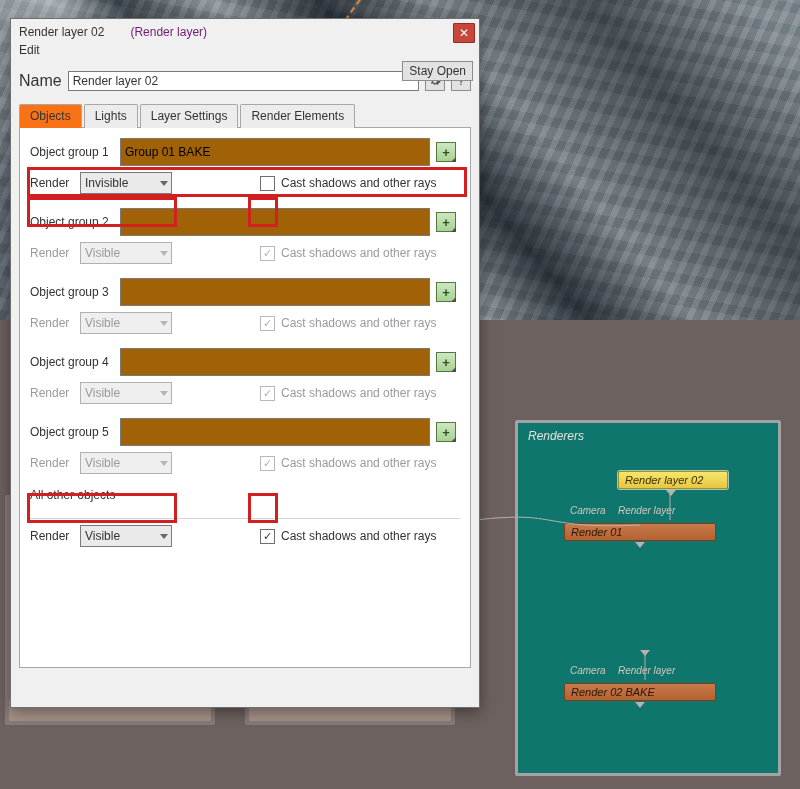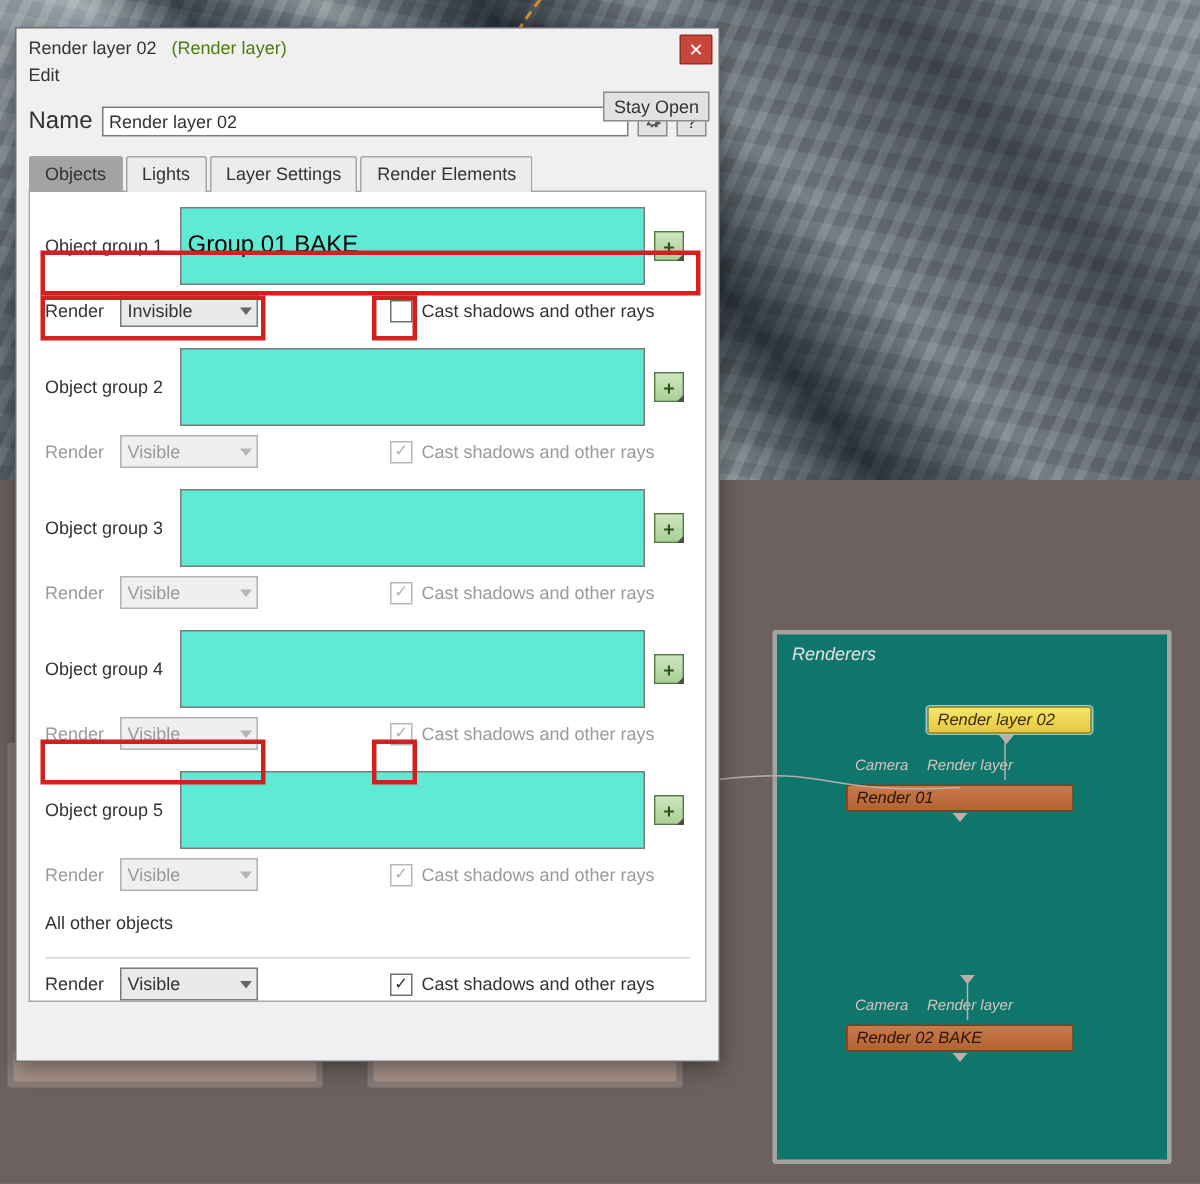--- a/index.html
+++ b/index.html
@@ -121,21 +121,21 @@
     border: 1px solid #6f6f6f;
     box-shadow: 0 4px 14px rgba(0,0,0,.4);
   }
   .titlebar {
     display:flex; align-items:center;
     padding: 6px 8px 0 8px;
     color: #333;
     font-size: 12px;
     position: relative;
   }
-  .title-sub { color:#4d7c0f; margin-left:10px; }
+  .title-sub { color:#701a75; margin-left:26px; }
   .close-btn {
     position:absolute; right:4px; top:4px;
     width: 20px; height: 18px;
     background: #c7483b;
     color:#fff; font-size:12px;
     display:flex;align-items:center;justify-content:center;
     border:1px solid #932e24;
     border-radius:1px;
   }
   .menubar { padding: 4px 8px; font-size:12px; color:#333; }
@@ -174,40 +174,40 @@
     font-size:12px;
     border:1px solid #a7a7a7;
     border-bottom:none;
     background:#ececec;
     border-top-left-radius:2px;
     border-top-right-radius:2px;
     position: relative;
     top:1px;
     color:#333;
   }
-  .tab.active { background:#a3a3a3; }
+  .tab.active { background:#f97316; }
   .tabpage {
     margin: 0 8px;
     background:#fff;
     border:1px solid #a7a7a7;
     border-top:none;
     padding: 10px;
     height: 540px;
     box-sizing:border-box;
   }
   .group-row { display:flex; align-items:center; gap:6px; margin-top:4px; }
   .group-row:first-child { margin-top:0; }
   .group-label { width: 84px; color:#333; }
   .group-input {
     width: 300px;
     height:18px;
     border:1px solid #7a7a7a;
-    background:#5eead4;
-    padding:16px 4px;
-    font-size:16px;
+    background:#a16207;
+    padding:4px 4px;
+    font-size:12px;
     font-family:inherit;
   }
   .plus-btn {
     width:18px;height:18px;
     border:1px solid #4f7c3c;
     background:linear-gradient(#cfe6c2,#a8d093);
     color:#2a5318;
     font-weight:bold;
     font-size:13px;
     display:flex;align-items:center;justify-content:center;

